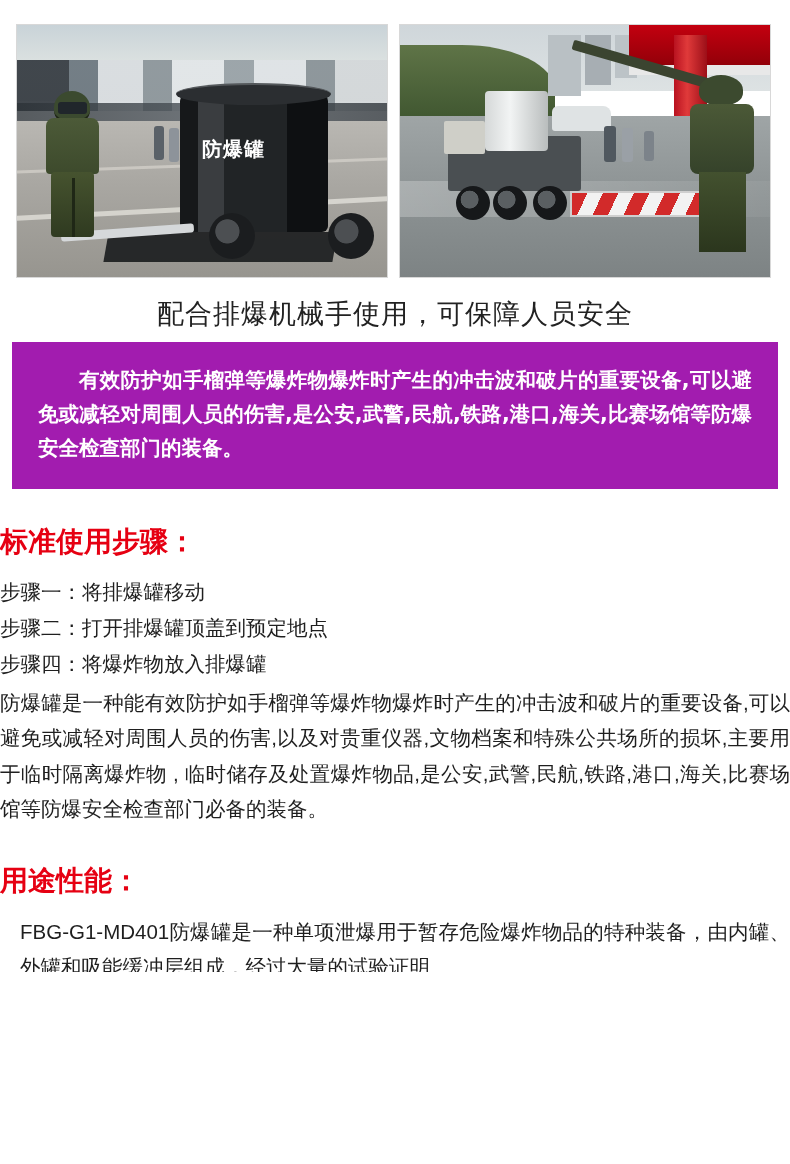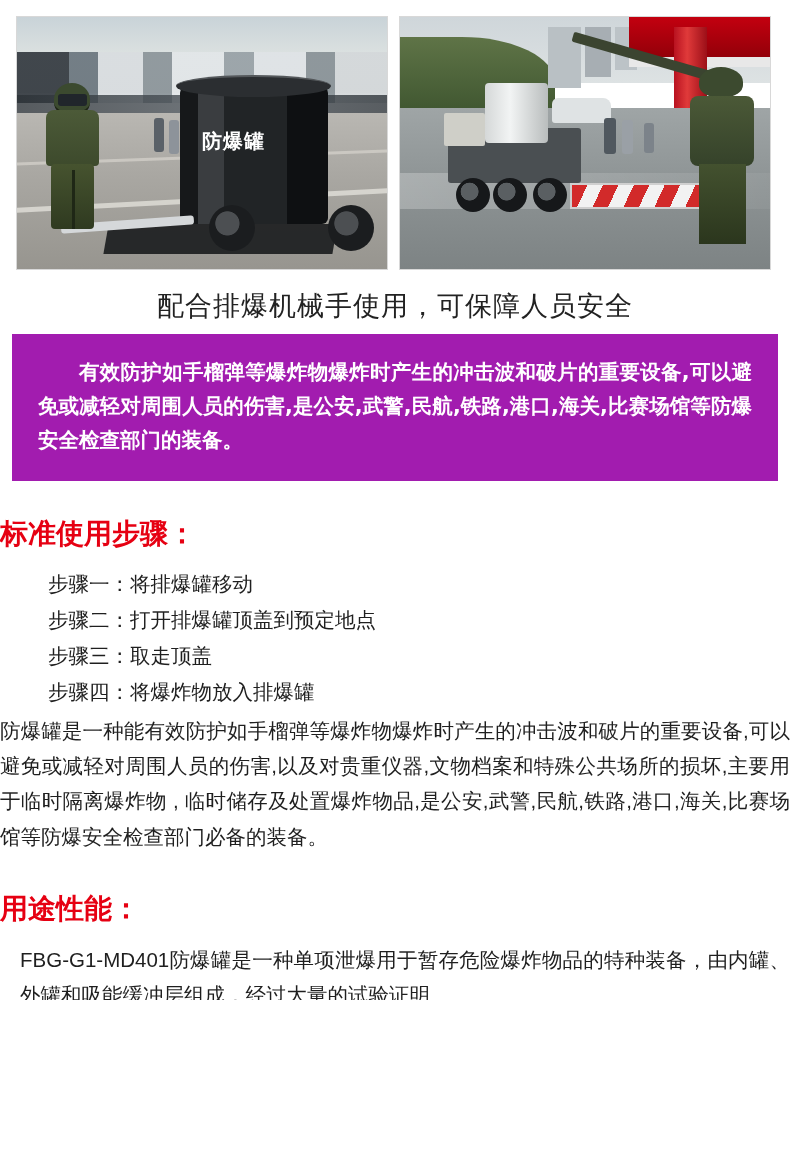--- a/index.html
+++ b/index.html
@@ -19,21 +19,21 @@
     position: relative;
     width: 790px;
     height: 1164px;
     background: #ffffff;
   }
 
   
   .photo-row {
     display: flex;
     gap: 11px;
-    padding: 16px 16px 0 16px;
+    padding: 24px 16px 0 16px;
     box-sizing: border-box;
   }
   .photo {
     position: relative;
     width: 372px;
     height: 254px;
     overflow: hidden;
     border: 1px solid #d8d8d8;
     box-sizing: border-box;
   }
@@ -324,21 +324,20 @@
     font-size: 28px;
     font-weight: 700;
     margin: 0 0 14px 0;
     font-family: "DejaVu Sans", sans-serif;
   }
   .step {
     font-size: 20.5px;
     color: #1f1f1f;
     line-height: 1.75;
     font-family: "DejaVu Sans", sans-serif;
-    margin-left: 48px;
   }
   .para {
     font-size: 20.5px;
     color: #1f1f1f;
     line-height: 1.72;
     text-align: justify;
     margin: 2px 0 0 0;
     font-family: Liberation Sans, sans-serif;
   }
   .section.second { margin-top: 36px; }
@@ -416,21 +415,20 @@
   <div class="caption">配合排爆机械手使用，可保障人员安全</div>
 
   <div class="banner">
     <p>有效防护如手榴弹等爆炸物爆炸时产生的冲击波和破片的重要设备,可以避免或减轻对周围人员的伤害,是公安,武警,民航,铁路,港口,海关,比赛场馆等防爆安全检查部门的装备。</p>
   </div>
 
   <div class="section">
     <div class="sec-title">标准使用步骤：</div>
     <div class="step">步骤一：将排爆罐移动</div>
     <div class="step">步骤二：打开排爆罐顶盖到预定地点</div>
-    <div class="step">步骤三：取走顶盖</div>
     <div class="step">步骤四：将爆炸物放入排爆罐</div>
     <p class="para">防爆罐是一种能有效防护如手榴弹等爆炸物爆炸时产生的冲击波和破片的重要设备,可以避免或减轻对周围人员的伤害,以及对贵重仪器,文物档案和特殊公共场所的损坏,主要用于临时隔离爆炸物 , 临时储存及处置爆炸物品,是公安,武警,民航,铁路,港口,海关,比赛场馆等防爆安全检查部门必备的装备。</p>
   </div>
 
   <div class="section second">
     <div class="sec-title">用途性能：</div>
     <p class="para clip-last">FBG-G1-MD401防爆罐是一种单项泄爆用于暂存危险爆炸物品的特种装备，由内罐、外罐和吸能缓冲层组成，经过大量的试验证明</p>
   </div>
 
 </div>

